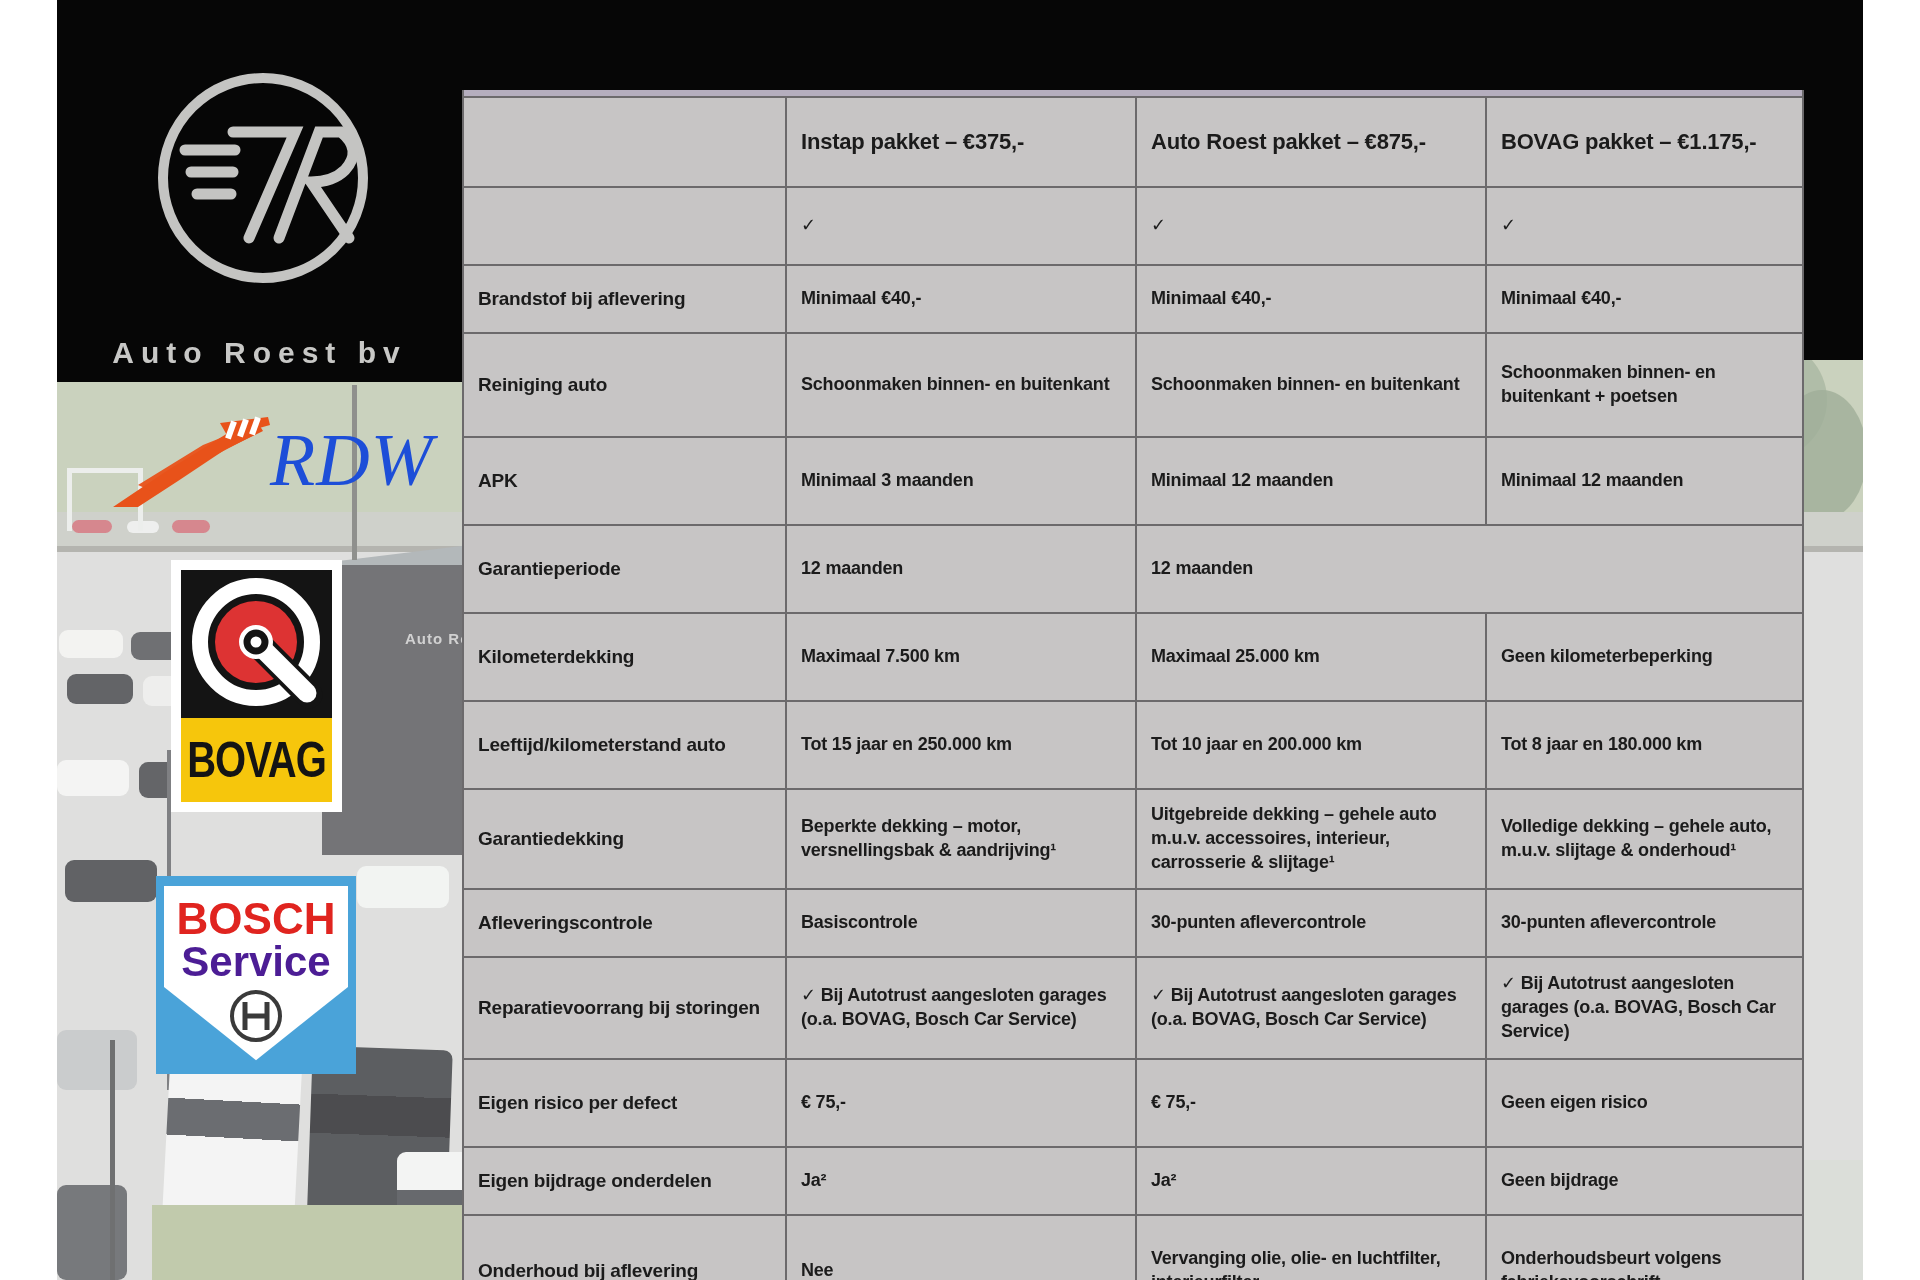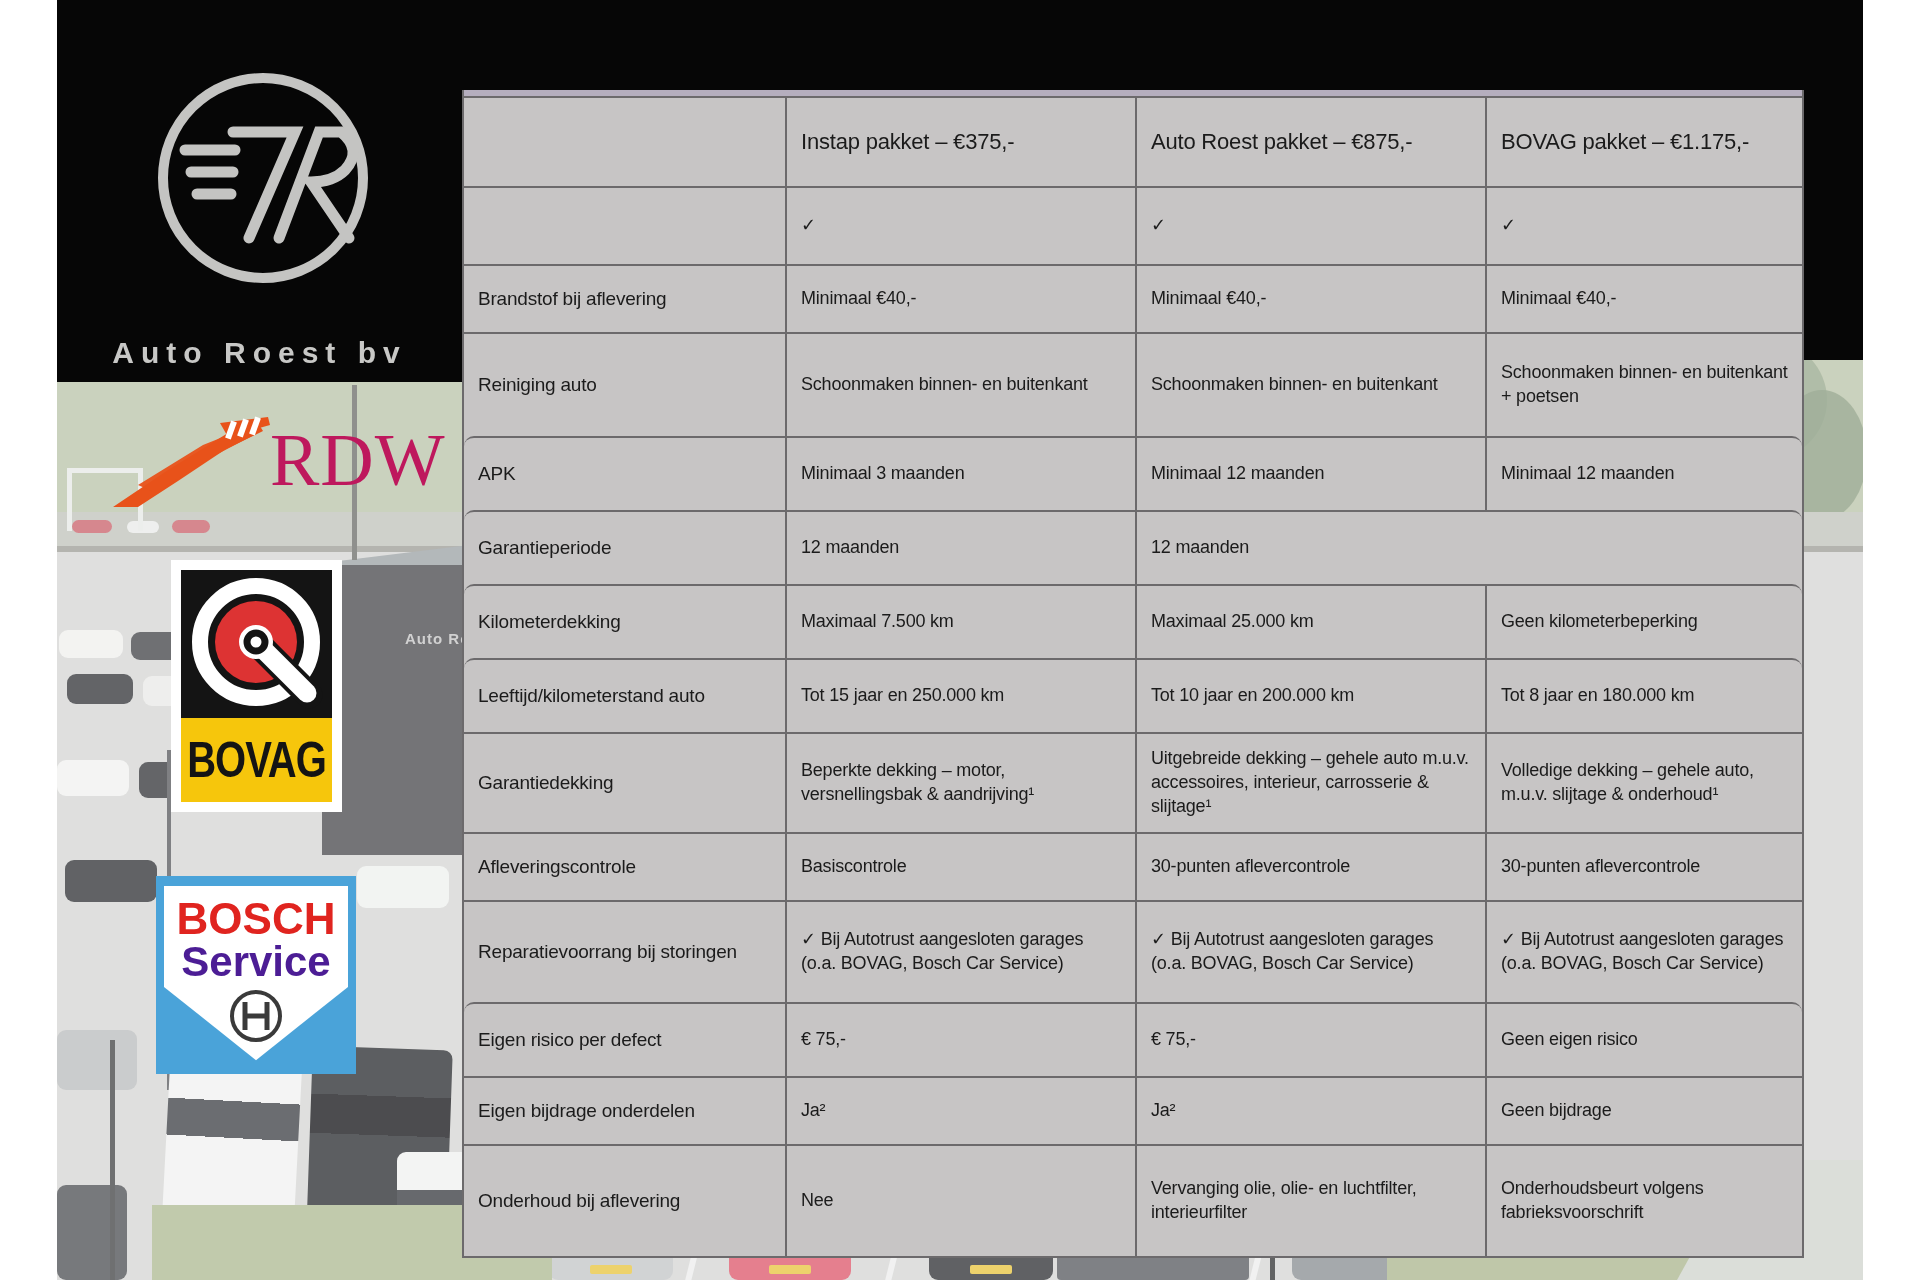--- a/index.html
+++ b/index.html
@@ -27,21 +27,21 @@
 
   
   #band{left:57px;top:0;width:1806px;height:360px;background:#060606;}
   #logobox{left:57px;top:0;width:405px;height:382px;background:#060606;color:#c8c8c6;}
   #brandname{left:57px;top:336px;width:405px;text-align:center;color:#c8c8c6;
              font-size:30px;font-weight:700;letter-spacing:7px;}
 
   
   #rdw{left:108px;top:415px;width:320px;height:100px;}
   #rdw-text{position:absolute;left:162px;top:8px;font-family:"Liberation Serif","DejaVu Serif",serif;
-            font-size:74px;line-height:74px;color:#be185d;font-weight:500;letter-spacing:1px;}
+            font-size:74px;line-height:74px;color:#1d4ed8;font-weight:500;letter-spacing:1px;font-style:italic;}
 
   
   #bovag{left:171px;top:560px;width:171px;height:252px;background:#ffffff;padding:10px;box-sizing:border-box;}
   #bovag-top{position:relative;width:151px;height:148px;background:#141414;overflow:hidden;}
   #bovag-bottom{width:151px;height:84px;background:#f6c60c;display:flex;align-items:center;justify-content:center;}
   #bovag-word{font-size:40px;font-weight:800;color:#141414;letter-spacing:-1px;transform:scaleY(1.25);}
 
   
   #bosch{left:156px;top:876px;width:200px;height:198px;background:#4aa3d9;}
   #bosch-shield{position:absolute;left:0;top:0;width:200px;height:198px;background:#ffffff;
@@ -52,25 +52,25 @@
                  font-size:42px;font-weight:700;color:#4c1d95;}
   #bosch-symbol{position:absolute;left:72px;top:112px;}
 
   
   #pkt-table{left:462px;top:90px;width:1338px;background:#c7c5c5;border-left:2px solid #6c6a6c;
              border-right:2px solid #6c6a6c;border-bottom:2px solid #6c6a6c;color:#1b1b1b;}
   #pkt-strip{width:1338px;height:6px;background:#b5aebe;}
   .trow{display:flex;border-top:2px solid #6c6a6c;box-sizing:border-box;}
   .trow:first-of-type{border-top:none;}
   .tcell{box-sizing:border-box;display:flex;align-items:center;padding:6px 14px;
-         font-size:18px;font-weight:400;line-height:1.32;letter-spacing:-0.2px;border-left:2px solid #6c6a6c;}
+         font-size:18px;font-weight:700;line-height:1.32;letter-spacing:-0.2px;border-left:2px solid #6c6a6c;}
   .tcell:first-child{border-left:none;width:321px;font-size:19px;}
   .c1{width:350px;} .c2{width:350px;} .c3{width:317px;}
   .thead .tcell{font-size:22px;letter-spacing:-0.2px;}
-  .h90{height:90px;} .h78{height:78px;} .h68{height:68px;} .h92{height:104px;} .h70{height:74px;border-radius:10px;}
+  .h90{height:90px;} .h78{height:78px;} .h68{height:68px;} .h92{height:104px;} .h70{height:88px;}
   .h100{height:100px;} .h102{height:102px;} .h88{height:112px;}
 </style>
 </head>
 <body>
 
 <div id="stage">
 
   <div id="photo" class="abs">
     <div class="field abs"></div>
     <div class="treeblob abs" style="left:1650px;top:10px;width:120px;height:120px;"></div>

